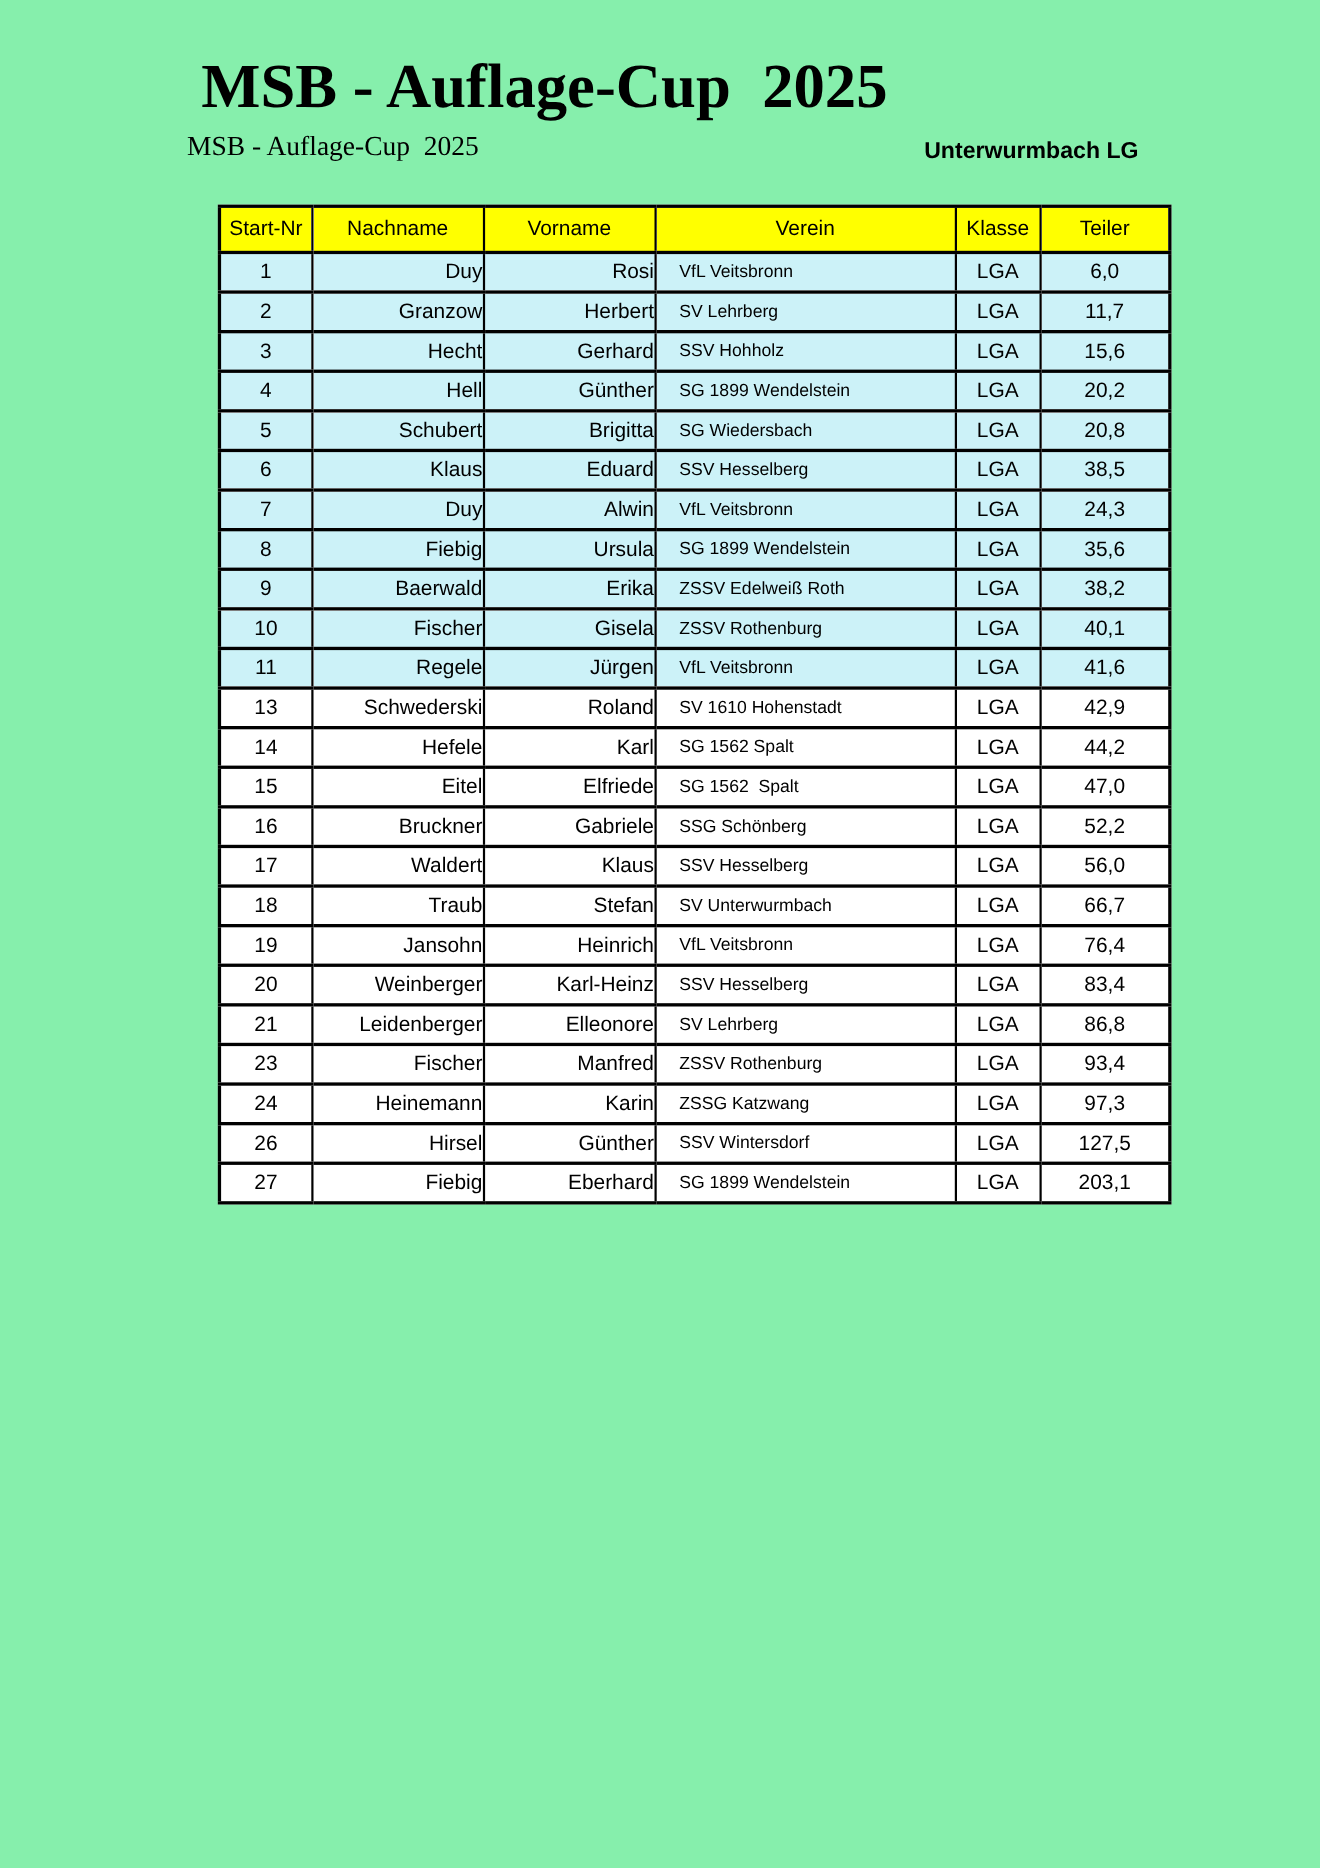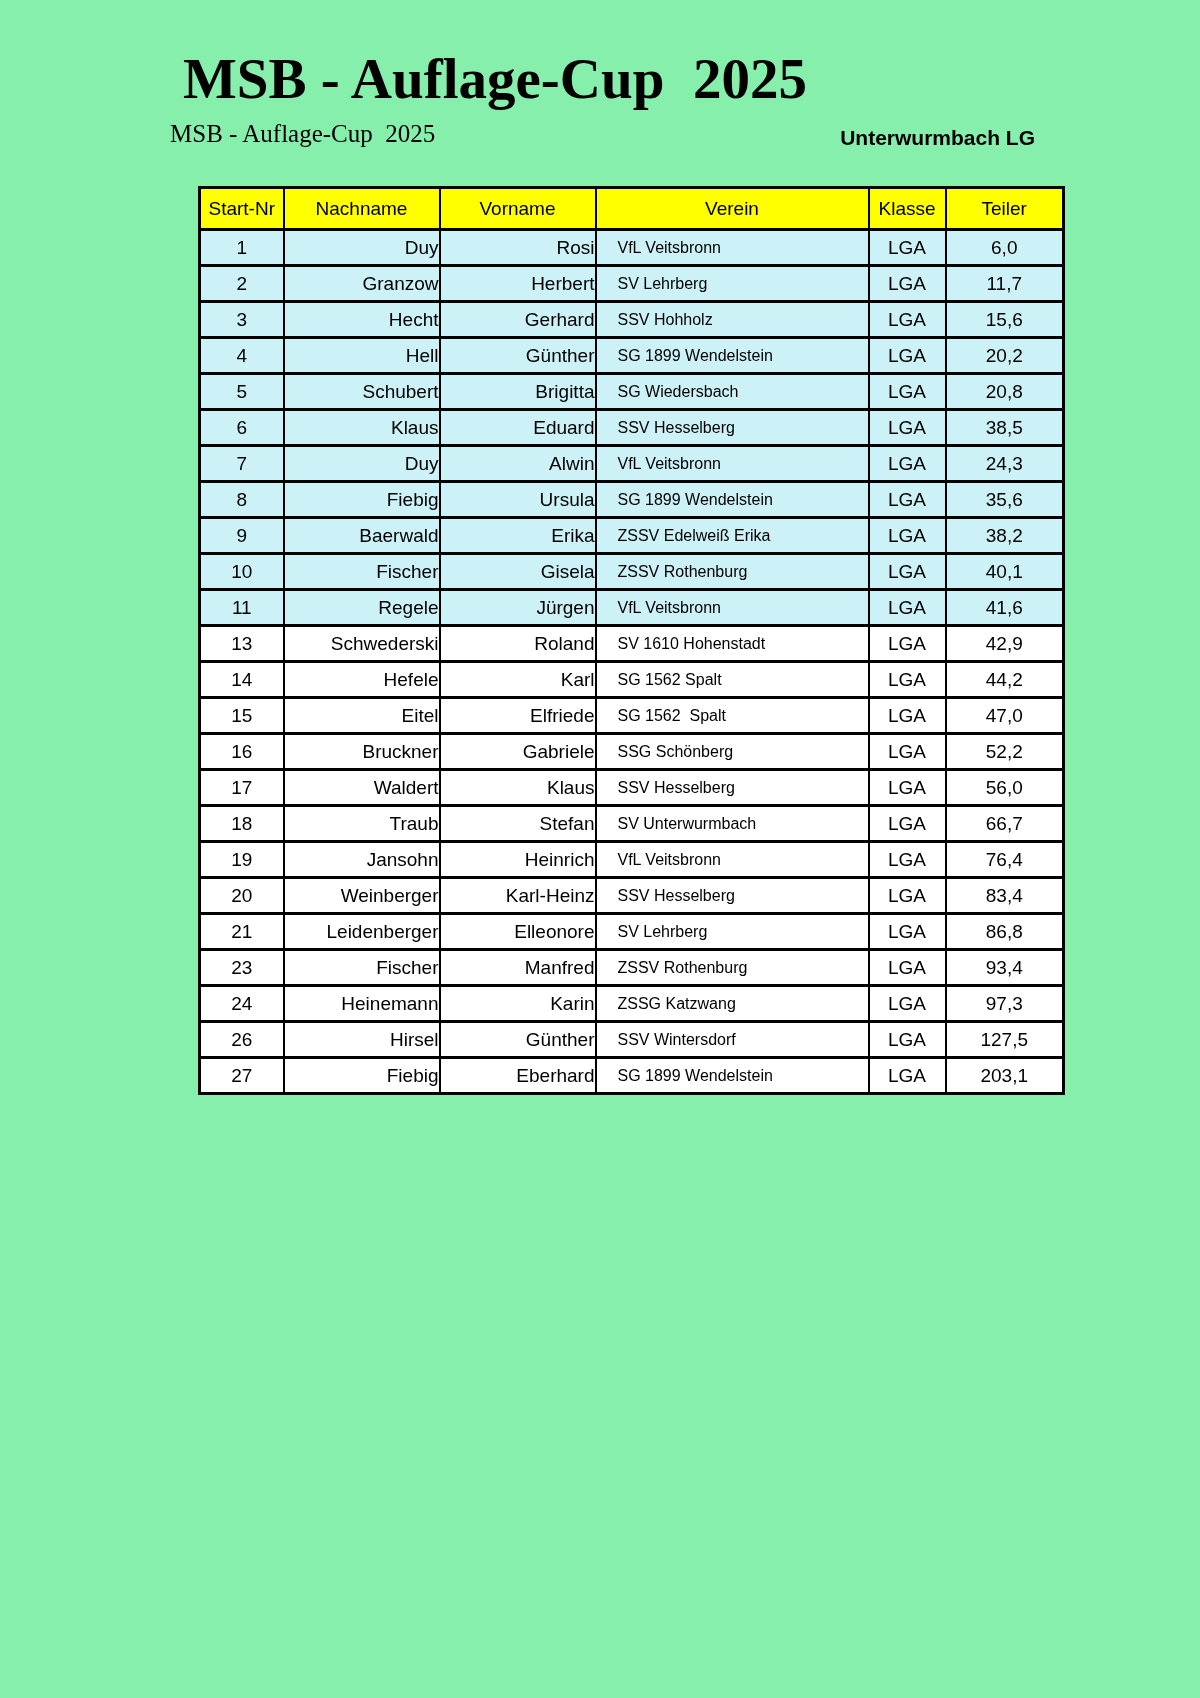--- a/index.html
+++ b/index.html
@@ -180,21 +180,21 @@
       <td class="c-nachname">Fiebig</td>
       <td class="c-vorname">Ursula</td>
       <td class="c-verein">SG 1899 Wendelstein</td>
       <td class="c-klasse">LGA</td>
       <td class="c-teiler">35,6</td>
     </tr>
         <tr class="hl">
       <td class="c-nr">9</td>
       <td class="c-nachname">Baerwald</td>
       <td class="c-vorname">Erika</td>
-      <td class="c-verein">ZSSV Edelweiß Erika</td>
+      <td class="c-verein">ZSSV Edelweiß Roth</td>
       <td class="c-klasse">LGA</td>
       <td class="c-teiler">38,2</td>
     </tr>
         <tr class="hl">
       <td class="c-nr">10</td>
       <td class="c-nachname">Fischer</td>
       <td class="c-vorname">Gisela</td>
       <td class="c-verein">ZSSV Rothenburg</td>
       <td class="c-klasse">LGA</td>
       <td class="c-teiler">40,1</td>

